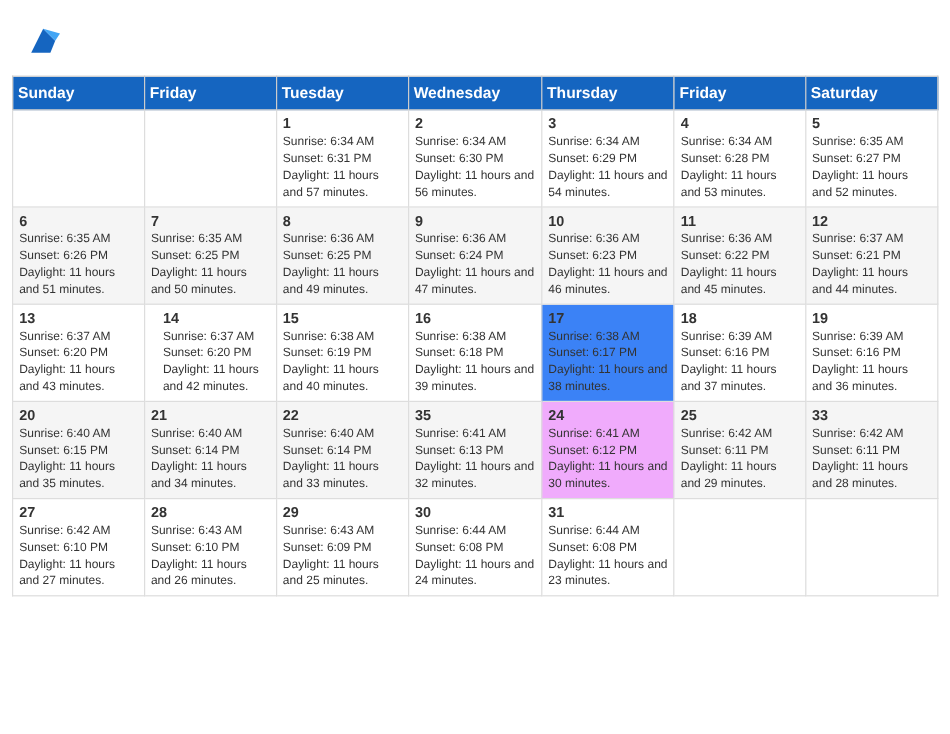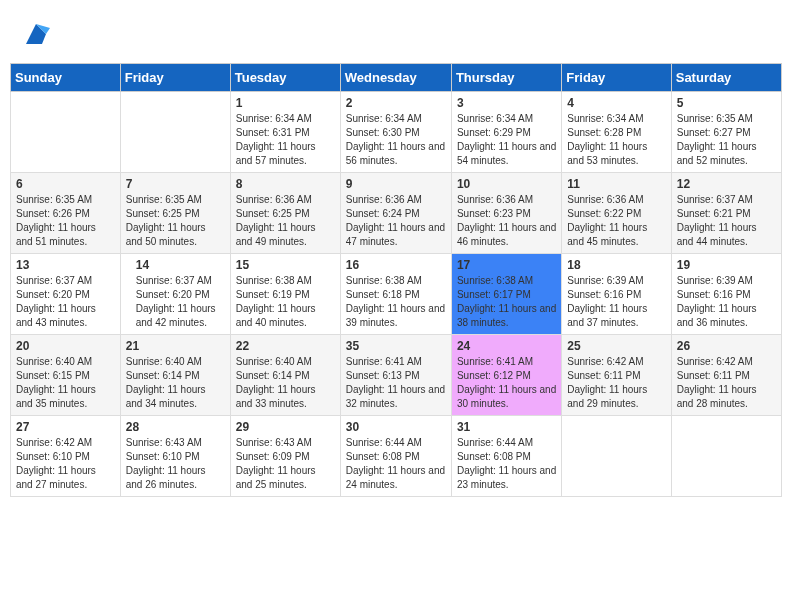--- a/index.html
+++ b/index.html
@@ -280,21 +280,21 @@
 Sunset: 6:12 PM
 Daylight: 11 hours and 30 minutes.</div>
         </td>
         <td style="background-color: rgb(245, 245, 245); margin-top: 29px;">
           <span class="day-number">25</span>
           <div class="cell-info" style="white-space: pre-line;">Sunrise: 6:42 AM
 Sunset: 6:11 PM
 Daylight: 11 hours and 29 minutes.</div>
         </td>
         <td style="background-color: rgb(245, 245, 245);">
-          <span class="day-number">26</span>
+          <span class="day-number">33</span>
           <div class="cell-info" style="white-space: pre-line;">Sunrise: 6:42 AM
 Sunset: 6:11 PM
 Daylight: 11 hours and 28 minutes.</div>
         </td>
       </tr>
       <tr>
         <td style="background-color: rgb(255, 255, 255);">
           <span class="day-number">27</span>
           <div class="cell-info" style="white-space: pre-line;">Sunrise: 6:42 AM
 Sunset: 6:10 PM

